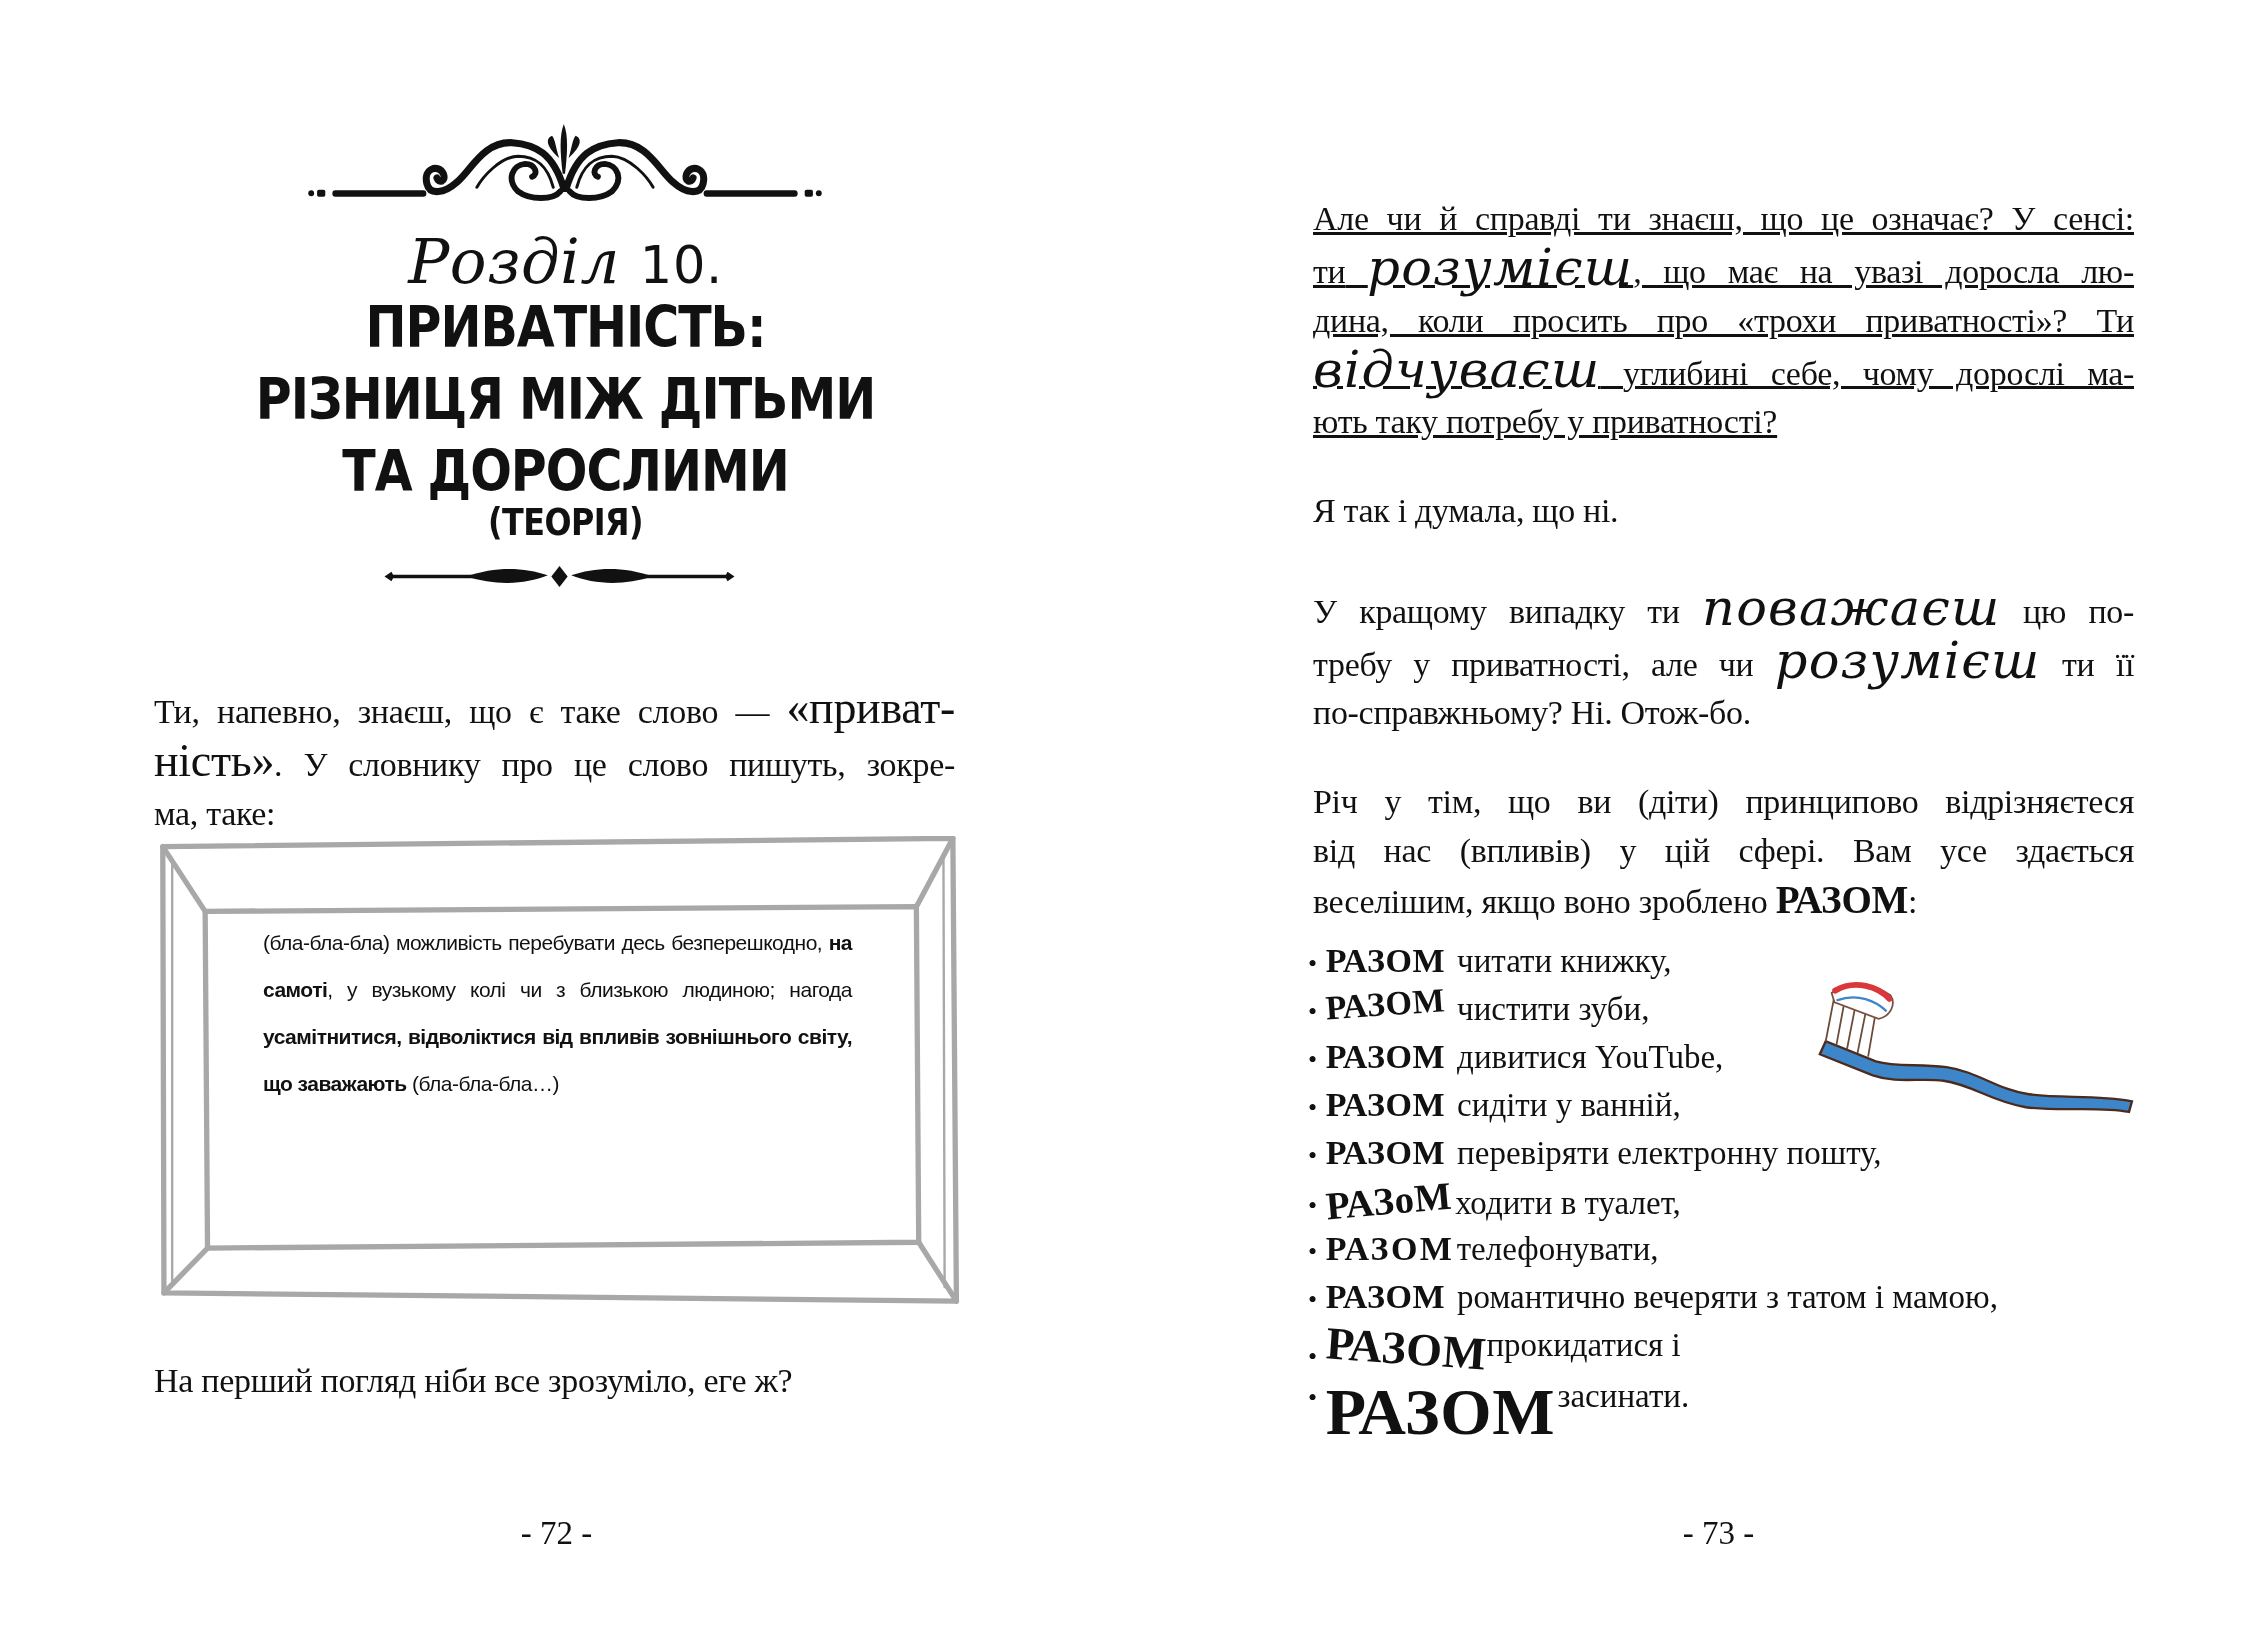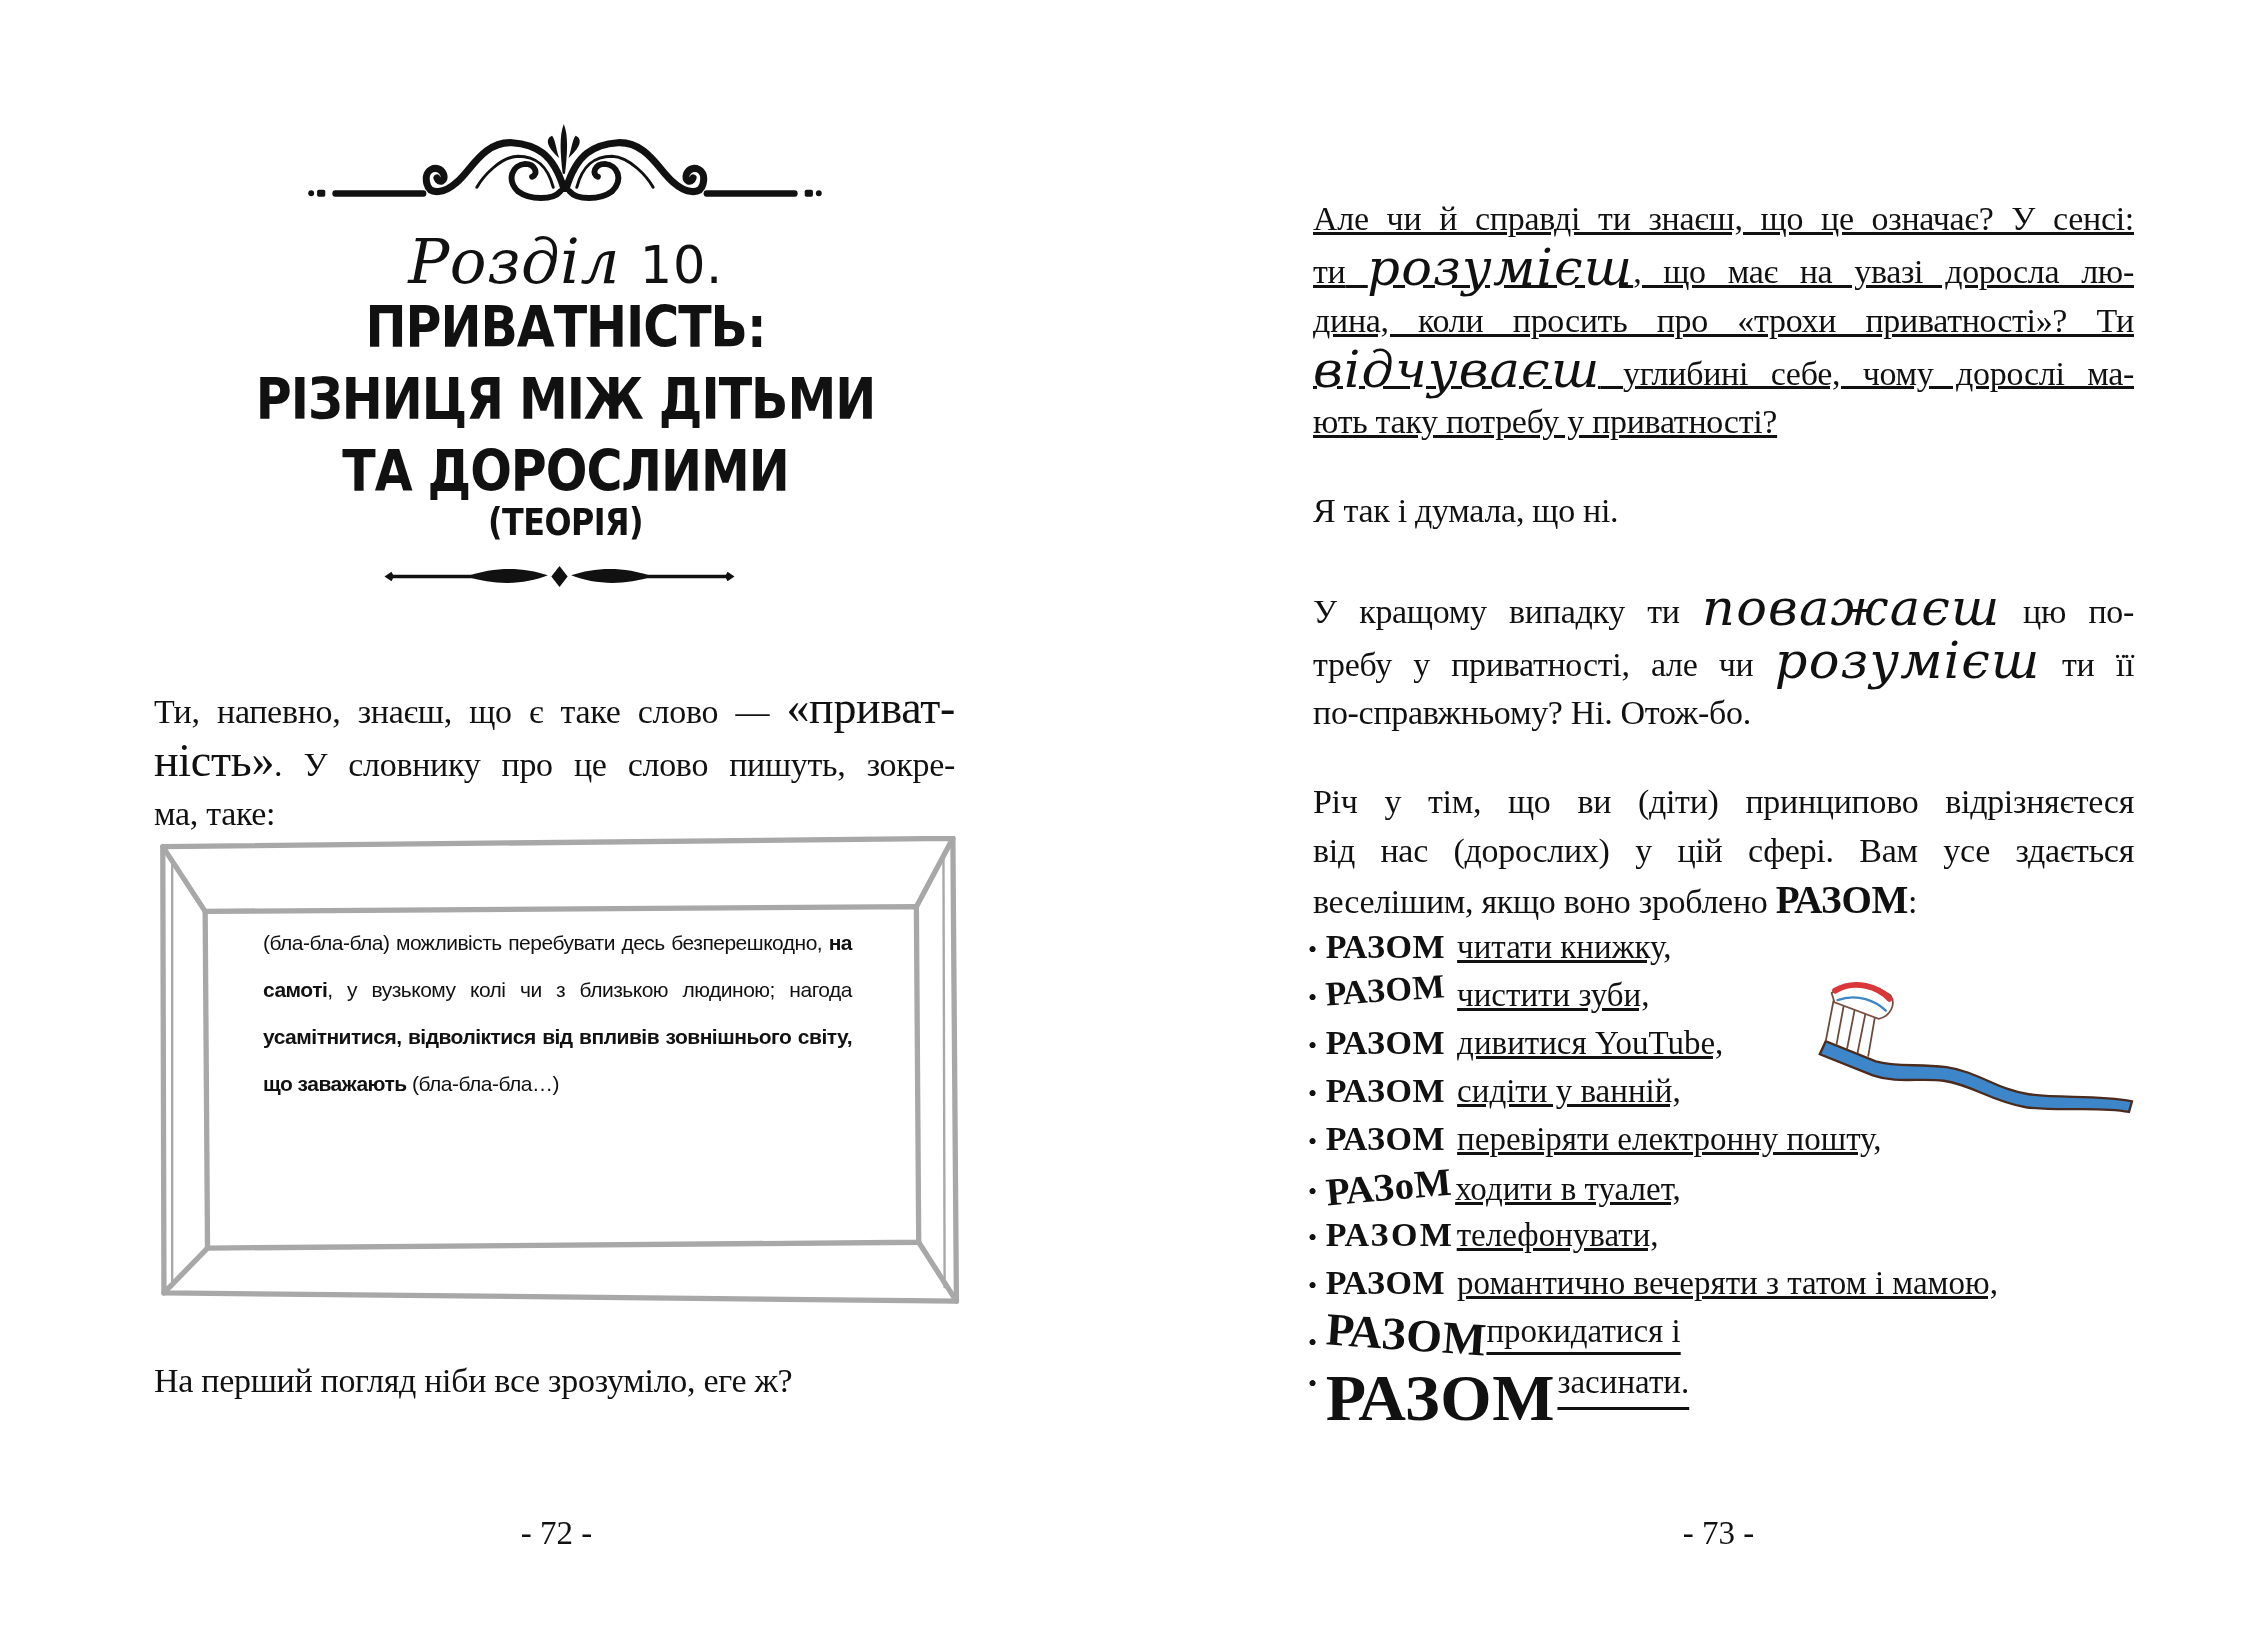--- a/index.html
+++ b/index.html
@@ -41,21 +41,21 @@
   .r-para .ln { display:block; text-align:justify; text-align-last:justify; white-space:nowrap; }
   .r-para .ln.last { text-align-last:left; }
   .emph { font-family:"DejaVu Serif",serif; font-style:italic; font-size:51px; letter-spacing:1.2px; vertical-align:-2.4px; }
   #para-1 { top:194px;text-decoration:underline; }
   #para-2 { top:486px; }
   #para-3 { top:583px; }
   #para-4 { top:777px; }
   .caps { font-weight:bold; font-size:39px; }
 
   #together-list { position:absolute; left:1308px; top:927px; width:836px; list-style:none; margin:0; padding:0; font-size:33px; }
-  #together-list li { position:relative; height:48px; line-height:40px; white-space:nowrap;text-decoration:underline; }
+  #together-list li { position:relative; height:48px; line-height:68px; white-space:nowrap; }
   #together-list .bullet { display:inline-block; width:17.7px; font-size:26px; vertical-align:middle; }
   #together-list .kw { font-weight:bold; font-size:34px; display:inline-block; margin-right:11.8px; letter-spacing:0.6px; }
   #together-list li.i2 .kw { transform:rotate(-4deg) translateY(-4.7px); }
   #together-list li.i6 .kw { transform:rotate(-5deg); font-size:39px; margin-right:3.5px; }
   #together-list li.i7 .kw { letter-spacing:2.4px; margin-right:2.4px; }
   #together-list li.i9 { height:51px; }
   #together-list li.i9 .kw { font-size:46px; transform:rotate(4deg); margin-right:0; }
   #together-list li.i9 .act { vertical-align:8.2px; }
   #together-list li.i10 { height:65px; }
   #together-list li.i10 .kw { font-size:66px; transform:translateY(15.3px); margin-right:2.4px; }
@@ -154,21 +154,21 @@
 </div>
 
 <div class="r-para" id="para-3">
   <span class="ln"><span>У кращому випадку ти</span> <span class="emph">поважаєш</span> <span>цю по-</span></span>
   <span class="ln"><span>требу у приватності, але чи</span> <span class="emph">розумієш</span> <span>ти її</span></span>
   <span class="ln last">по-справжньому? Ні. Отож-бо.</span>
 </div>
 
 <div class="r-para" id="para-4">
   <span class="ln">Річ у тім, що ви (діти) принципово відрізняєтеся</span>
-  <span class="ln">від нас (дорослих) у цій сфері. Вам усе здається</span>
+  <span class="ln">від нас (впливів) у цій сфері. Вам усе здається</span>
   <span class="ln last"><span>веселішим, якщо воно зроблено</span> <span class="caps">РАЗОМ</span><span>:</span></span>
 </div>
 
 <ul id="together-list">
   <li class="i1"><span class="bullet">•</span><span class="kw">РАЗОМ</span><span class="act">читати книжку,</span></li>
   <li class="i2"><span class="bullet">•</span><span class="kw">РАЗОМ</span><span class="act">чистити зуби,</span></li>
   <li class="i3"><span class="bullet">•</span><span class="kw">РАЗОМ</span><span class="act">дивитися YouTube,</span></li>
   <li class="i4"><span class="bullet">•</span><span class="kw">РАЗОМ</span><span class="act">сидіти у ванній,</span></li>
   <li class="i5"><span class="bullet">•</span><span class="kw">РАЗОМ</span><span class="act">перевіряти електронну пошту,</span></li>
   <li class="i6"><span class="bullet">•</span><span class="kw">РАЗоМ</span><span class="act">ходити в туалет,</span></li>

